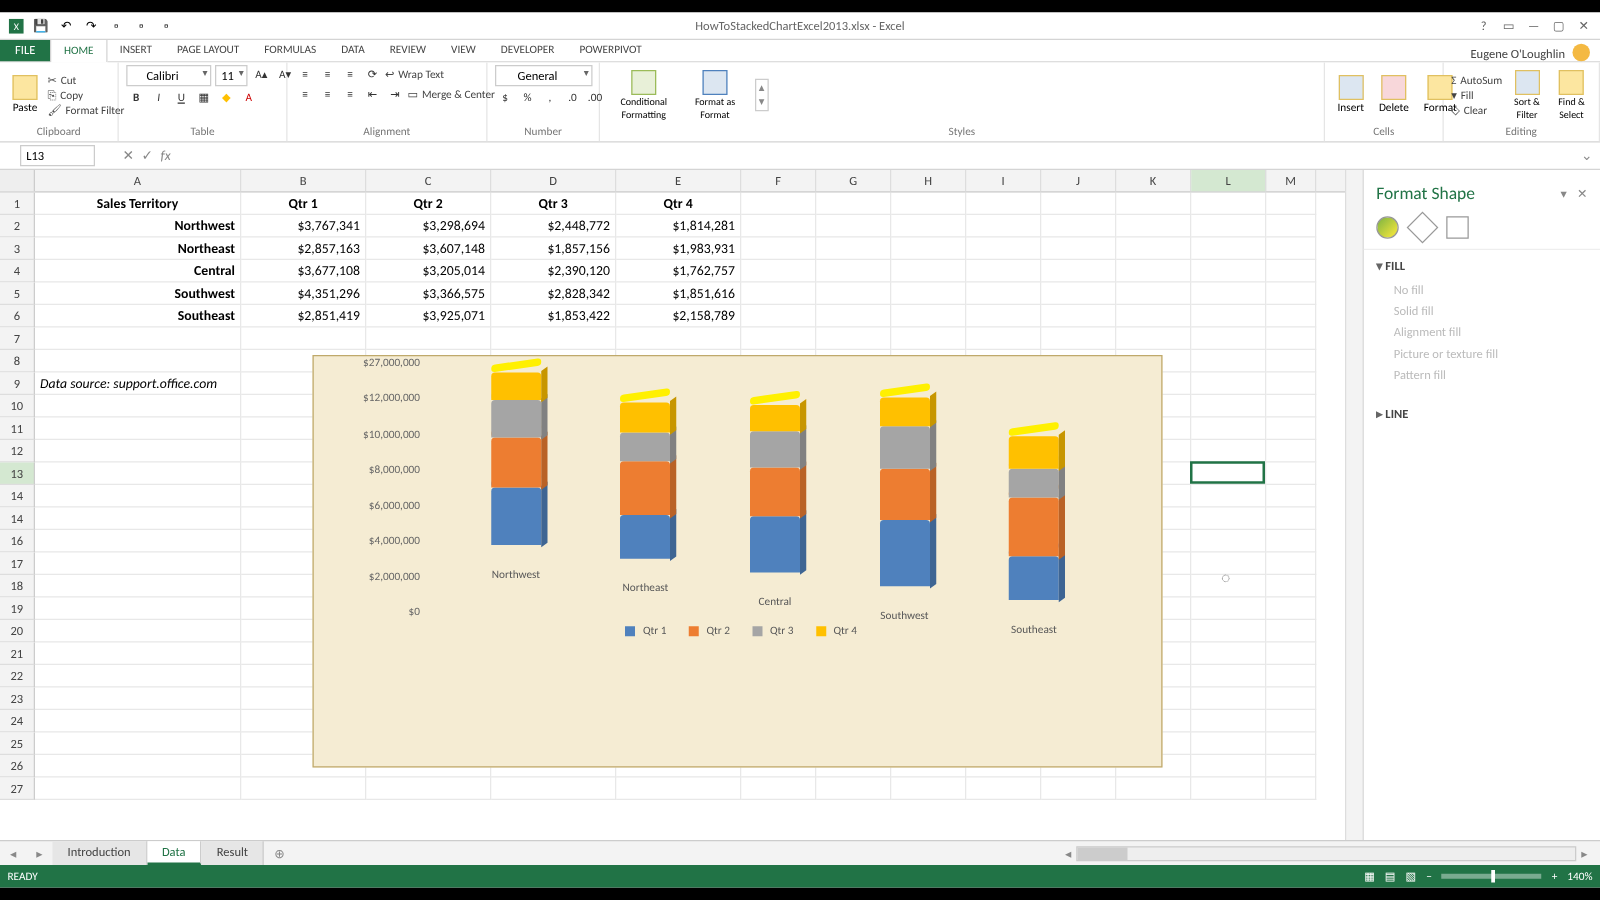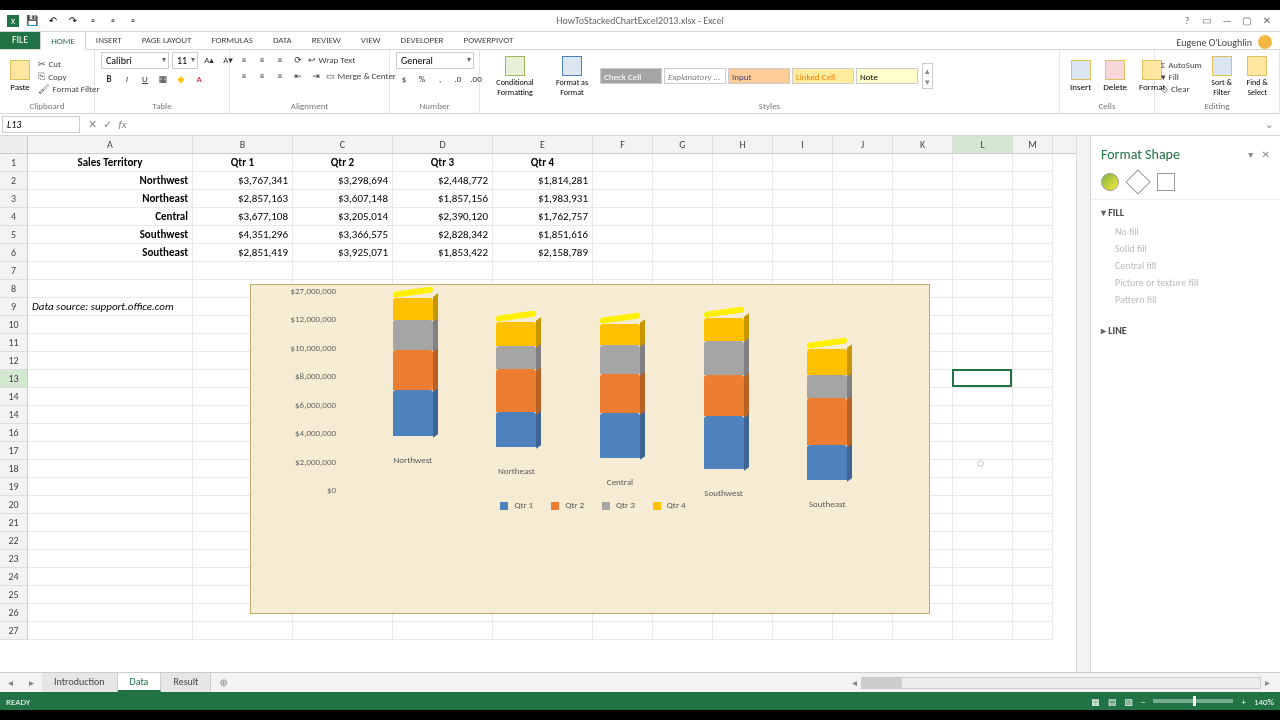--- a/index.html
+++ b/index.html
@@ -22,39 +22,39 @@
 .ribbon-right { margin-left: auto; display:flex; align-items:center; gap:6px; padding-right:8px; font-size:10px; color:#444;}
 
 
 .ribbon-body { height: 64px; background: #fff; border-bottom: 1px solid #d4d4d4; display: flex; font-size: 9px; }
 .rgroup { border-right: 1px solid #e5e5e5; padding: 2px 6px; display: flex; flex-direction: column; justify-content: space-between; }
 .rgroup-label { text-align: center; color: #777; font-size: 9px; }
 .rgroup-content { display: flex; gap: 4px; align-items: center; flex: 1; }
 .big-btn { display: flex; flex-direction: column; align-items: center; gap: 1px; padding: 2px 4px; }
 .big-btn .ic { width: 20px; height: 20px; background: #fce6a0; border: 1px solid #e0c060; }
 .small-line { font-size: 9px; color: #444; white-space: nowrap; display:flex; align-items:center; gap:3px;}
-.font-combo { border: 1px solid #ccc; font-size: 10px; padding: 1px 14px 1px 4px; background:#fff; position:relative;}
+.font-combo { border: 1px solid #ccc; font-size: 10px; padding: 1px 14px 1px 4px; background:#fff; position:relative;text-align:center;}
 .font-combo::after{content:"▾"; position:absolute; right:2px; top:1px; font-size:8px; color:#666;}
 .btnrow { display: flex; gap: 2px; }
 .mini { width: 16px; height: 14px; border: 1px solid transparent; display:inline-flex; align-items:center; justify-content:center; font-size:9px; color:#333;}
 .style-cell { border: 1px solid #ccc; width: 62px; height: 16px; font-size: 9px; display: flex; align-items: center; padding: 0 3px; }
 .style-normal{background:#fff;}
 .style-bad{background:#ffc7ce;color:#9c0006;}
 .style-good{background:#c6efce;color:#006100;}
 .style-neutral{background:#ffeb9c;color:#9c6500;}
 .style-calc{background:#f2f2f2;color:#fa7d00;font-style:italic;}
 .style-check{background:#a5a5a5;color:#fff;}
 .style-expl{font-style:italic;color:#7f7f7f;}
 .style-input{background:#ffcc99;color:#3f3f76;}
 .style-linked{background:#ffeb9c;color:#fa7d00;}
 .style-note{background:#ffffcc;}
 
 
 .formula-bar { height: 22px; border-bottom: 1px solid #d4d4d4; display: flex; align-items: center; font-size: 11px; }
-.namebox { width: 78px; border: 1px solid #ccc; margin: 2px; padding: 1px 4px; font-size: 10px; font-style: italic; }
+.namebox { width: 60px; border: 1px solid #ccc; margin: 16px; padding: 1px 4px; font-size: 10px; }
 .fx-controls { display:flex; gap:6px; padding:0 6px; color:#888; font-size:11px;}
 .fx-input { flex: 1; border: none; padding: 2px 4px; font-size: 11px; }
 
 
 .workarea { flex: 1; display: flex; overflow: hidden; }
 .sheet { flex: 1; position: relative; background: #fff; overflow:hidden;}
 .col-headers { display: flex; position: sticky; top: 0; background: #f3f3f3; height: 18px; font-size: 10px; border-bottom:1px solid #ccc;}
 .corner { width: 28px; border-right: 1px solid #ccc; background: #eee; }
 .colh { border-right: 1px solid #ddd; text-align: center; line-height: 18px; color: #444; }
 .colh.sel{background:#d4e8d1;}
@@ -260,27 +260,20 @@
       <div class="rgroup-content">
         <div class="big-btn">
             <div class="ic" style="background:#e8f0d8;border-color:#9bbb59"></div>
             <span style="font-size:8px;max-width:50px;text-align:center">Conditional Formatting</span>
           </div>
         <div class="big-btn">
             <div class="ic" style="background:#dce6f1;border-color:#4f81bd"></div>
             <span style="font-size:8px;max-width:40px;text-align:center">Format as Format</span>
           </div>
         <div id="style-gallery" style="display:flex;flex-direction:column;gap:2px">
-            <div style="display: flex; gap: 2px;">
-              <div class="style-cell style-check">Check Cell</div>
-              <div class="style-cell style-expl">Explanatory ...</div>
-              <div class="style-cell style-input">Input</div>
-              <div class="style-cell style-linked">Linked Cell</div>
-              <div class="style-cell style-note">Note</div>
-            </div>
           </div>
         <div style="display:flex;flex-direction:column;color:#888;font-size:9px;border:1px solid #ccc;padding:1px 2px">▴<br>▾</div>
       </div>
       <div class="rgroup-label">Styles</div>
     </div>
 
     <div class="rgroup" style="width:95px">
       <div class="rgroup-content">
         <div class="big-btn">
             <div class="ic" style="background:#dce6f1"></div>
@@ -872,21 +865,21 @@
       <div class="pane-icons">
         <span class="pi" style="border-radius:50%;background:linear-gradient(135deg,#7cb342,#ffeb3b)"></span>
         <span class="pi" style="transform:rotate(45deg)"></span>
         <span class="pi"></span>
       </div>
       <div class="pane-section open">
         <div class="hdr">FILL</div>
         <div class="pane-opts" id="fillopts">
             <div>No fill</div>
             <div>Solid fill</div>
-            <div>Central fill</div>
+            <div>Alignment fill</div>
             <div>Picture or texture fill</div>
             <div>Pattern fill</div>
           </div>
       </div>
       <div class="pane-section">
         <div class="hdr">LINE</div>
       </div>
     </div>
   </div>
 

